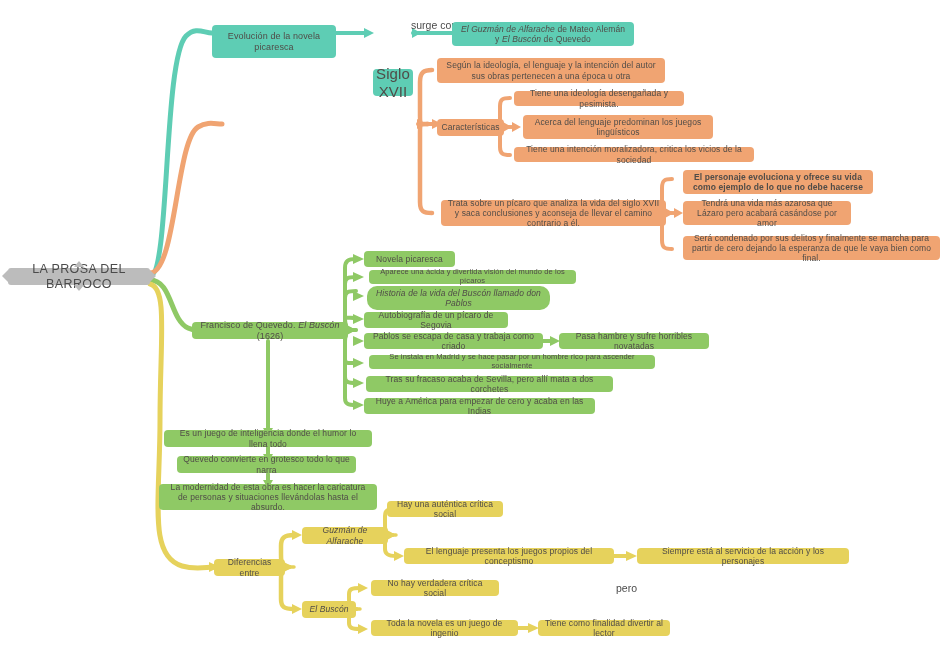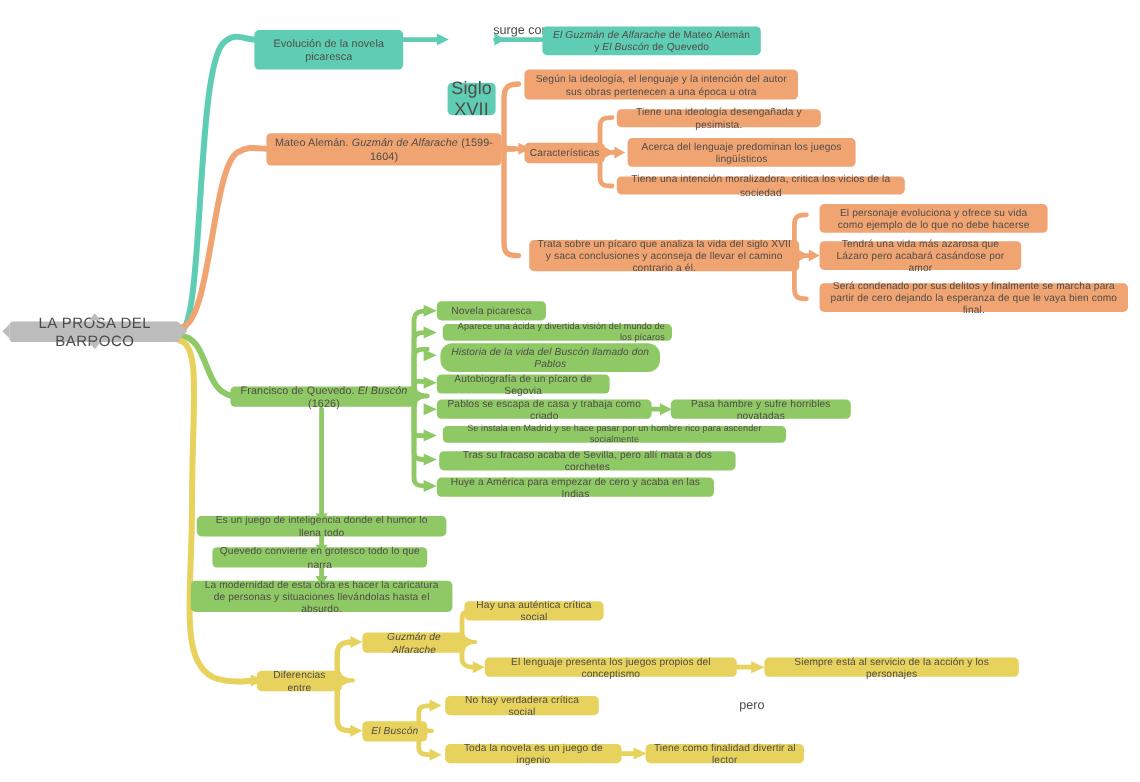--- a/index.html
+++ b/index.html
@@ -172,23 +172,20 @@
   </div>
 
   <div class="edge-label" style="left:411px;top:19px;">
     <span>surge con</span>
   </div>
 
   <div class="node teal" style="left:452px;top:22px;width:182px;height:24px;font-size:8.5px;">
     <span><i>El Guzmán de Alfarache</i> de Mateo Alemán y <i>El Buscón</i> de Quevedo</span>
   </div>
 
-  <div class="node orange" style="left:222px;top:111px;width:196px;height:27px;font-size:9px;">
-    <span class="italic-wrap">Mateo Alemán. <i>Guzmán de Alfarache</i> (1599-1604)</span>
-  </div>
 
   <div class="node orange" style="left:437px;top:58px;width:228px;height:25px;font-size:8.5px;">
     <span>Según la ideología, el lenguaje y la intención del autor sus obras pertenecen a una época u otra</span>
   </div>
 
   <div class="node orange" style="left:437px;top:119px;width:67px;height:17px;font-size:8.5px;">
     <span>Características</span>
   </div>
 
   <div class="node orange" style="left:514px;top:91px;width:170px;height:15px;font-size:8.5px;">
@@ -198,38 +195,38 @@
     <span>Acerca del lenguaje predominan los juegos lingüísticos</span>
   </div>
   <div class="node orange" style="left:514px;top:147px;width:240px;height:15px;font-size:8.5px;">
     <span>Tiene una intención moralizadora, critica los vicios de la sociedad</span>
   </div>
 
   <div class="node orange" style="left:441px;top:200px;width:225px;height:26px;font-size:8.5px;">
     <span>Trata sobre un pícaro que analiza la vida del siglo XVII y saca conclusiones y aconseja de llevar el camino contrario a él.</span>
   </div>
 
-  <div class="node orange" style="left:683px;top:170px;width:190px;height:24px;font-size:8.5px;">
+  <div class="node orange" style="left:683px;top:170px;width:190px;height:24px;font-size:8.5px;font-weight:bold;">
     <span>El personaje evoluciona y ofrece su vida como ejemplo de lo que no debe hacerse</span>
   </div>
   <div class="node orange" style="left:683px;top:201px;width:168px;height:24px;font-size:8.5px;">
     <span>Tendrá una vida más azarosa que Lázaro pero acabará casándose por amor</span>
   </div>
   <div class="node orange" style="left:683px;top:236px;width:257px;height:24px;font-size:8.5px;">
     <span>Será condenado por sus delitos y finalmente se marcha para partir de cero dejando la esperanza de que le vaya bien como final.</span>
   </div>
 
   <div class="node green" style="left:192px;top:322px;width:156px;height:17px;font-size:9px;">
     <span>Francisco de Quevedo. <i>El Buscón</i> (1626)</span>
   </div>
 
   <div class="node green" style="left:364px;top:251px;width:91px;height:16px;font-size:8.5px;">
     <span>Novela picaresca</span>
   </div>
-  <div class="node green" style="left:369px;top:270px;width:191px;height:14px;font-size:7.5px;text-align:right;">
+  <div class="node green" style="left:369px;top:270px;width:207px;height:14px;font-size:7.5px;">
     <span>Aparece una ácida y divertida visión del mundo de los pícaros</span>
   </div>
   <div class="node green italic" style="left:367px;top:286px;width:183px;height:24px;font-size:8.5px;border-radius:10px;">
     <span>Historia de la vida del Buscón llamado don Pablos</span>
   </div>
   <div class="node green" style="left:364px;top:312px;width:144px;height:16px;font-size:8.5px;">
     <span>Autobiografía de un pícaro de Segovia</span>
   </div>
   <div class="node green" style="left:364px;top:333px;width:179px;height:16px;font-size:8.5px;">
     <span>Pablos se escapa de casa y trabaja como criado</span>

